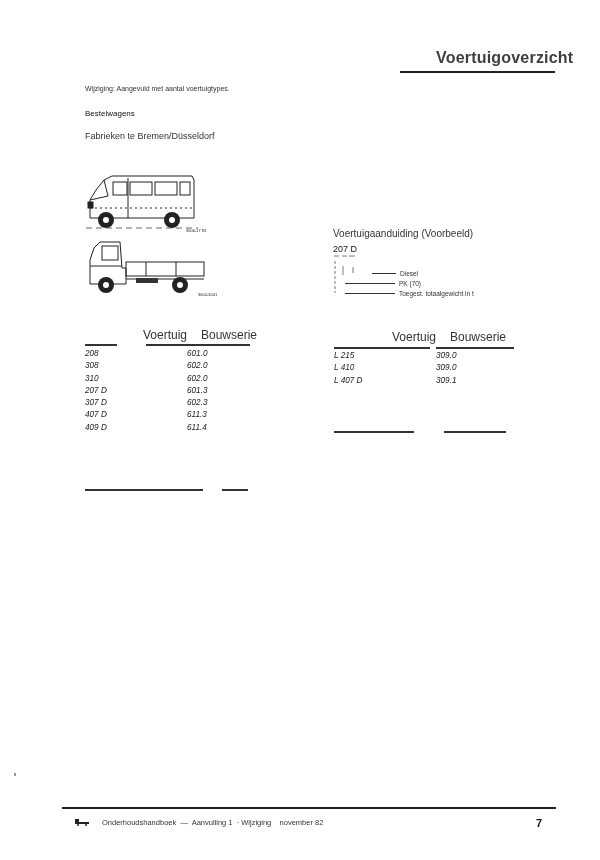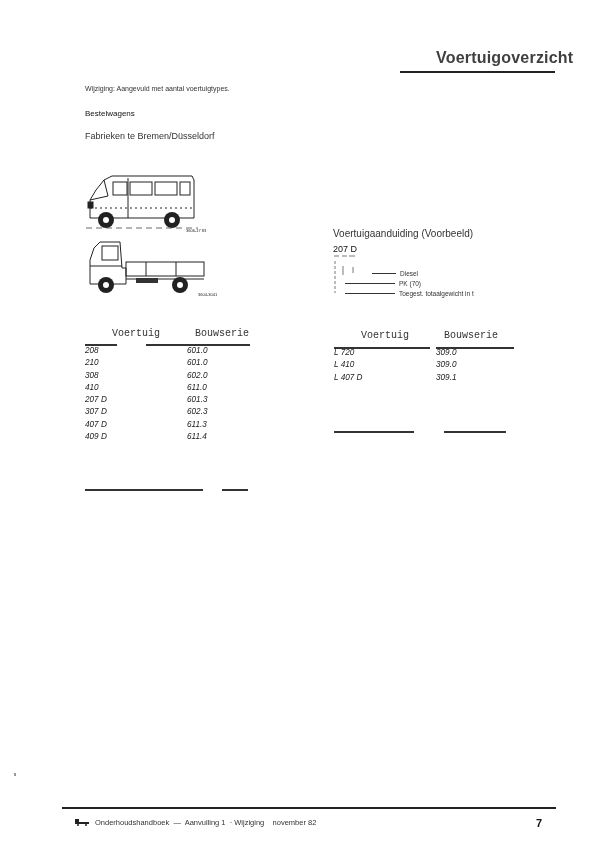--- a/index.html
+++ b/index.html
@@ -14,26 +14,26 @@
 
   .veh-img { position: absolute; }
   .img-code { position: absolute; font-size: 4px; color: #222; }
 
   .des-title { left: 333px; top: 228px; font-size: 10px; color: #333; }
   .des-example { left: 333px; top: 244px; font-size: 9px; color: #111; }
   .des-row { position: absolute; font-size: 6.5px; color: #333; display:flex; align-items:center; }
   .des-line { display:inline-block; height: 1px; background:#333; margin-right: 4px; }
 
   table.spec { position: absolute; border-collapse: collapse; font-size: 8.2px; color: #222; }
-  table.spec th { font-weight: normal; text-align: center; padding: 0 0 6px 0; font-size: 10px; color:#333;font-family:Liberation Mono, monospace; }
+  table.spec th { font-weight: normal; text-align: right; padding: 0 0 6px 0; font-size: 12px; color:#333; }
   table.spec td { padding: 0; height: 12.3px; line-height: 12.3px; font-style: italic; }
   .hrule { position: absolute; height: 1.5px; background: #333; }
 
   .footer-rule { left: 62px; top: 807px; width: 494px; height: 2px; background: #222; }
-  .footer-text { left: 95px; top: 818px; font-size: 7.5px; color: #333; }
+  .footer-text { left: 102px; top: 818px; font-size: 7.5px; color: #333; }
   .footer-icon { left: 75px; top: 819px; width: 14px; height: 7px; }
   .page-num { left: 536px; top: 817px; font-size: 11px; font-weight: bold; color:#111; }
   .speck { left: 14px; top: 773px; width: 2px; height: 3px; background:#999; }
 </style>
 </head>
 <body>
 
 <div class="abs title">Voertuigoverzicht</div>
 <div class="abs title-rule"></div>
 
@@ -110,30 +110,26 @@
       <th style="width:102px;">Voertuig</th>
       <th style="width:70px;">Bouwserie</th>
     </tr>
   </thead>
   <tbody>
     <tr>
         <td>208</td>
         <td>601.0</td>
       </tr>
     <tr>
-        <td>210</td>
-        <td>601.0</td>
-      </tr>
-    <tr>
         <td>308</td>
         <td>602.0</td>
       </tr>
     <tr>
-        <td>410</td>
-        <td>611.0</td>
+        <td>310</td>
+        <td>602.0</td>
       </tr>
     <tr>
         <td>207 D</td>
         <td>601.3</td>
       </tr>
     <tr>
         <td>307 D</td>
         <td>602.3</td>
       </tr>
     <tr>
@@ -153,21 +149,21 @@
 
 <table class="spec" style="left:334px; top:330px;">
   <thead>
     <tr>
       <th style="width:102px;">Voertuig</th>
       <th style="width:70px;">Bouwserie</th>
     </tr>
   </thead>
   <tbody>
     <tr>
-        <td>L 720</td>
+        <td>L 215</td>
         <td>309.0</td>
       </tr>
     <tr>
         <td>L 410</td>
         <td>309.0</td>
       </tr>
     <tr>
         <td>L 407 D</td>
         <td>309.1</td>
       </tr>

